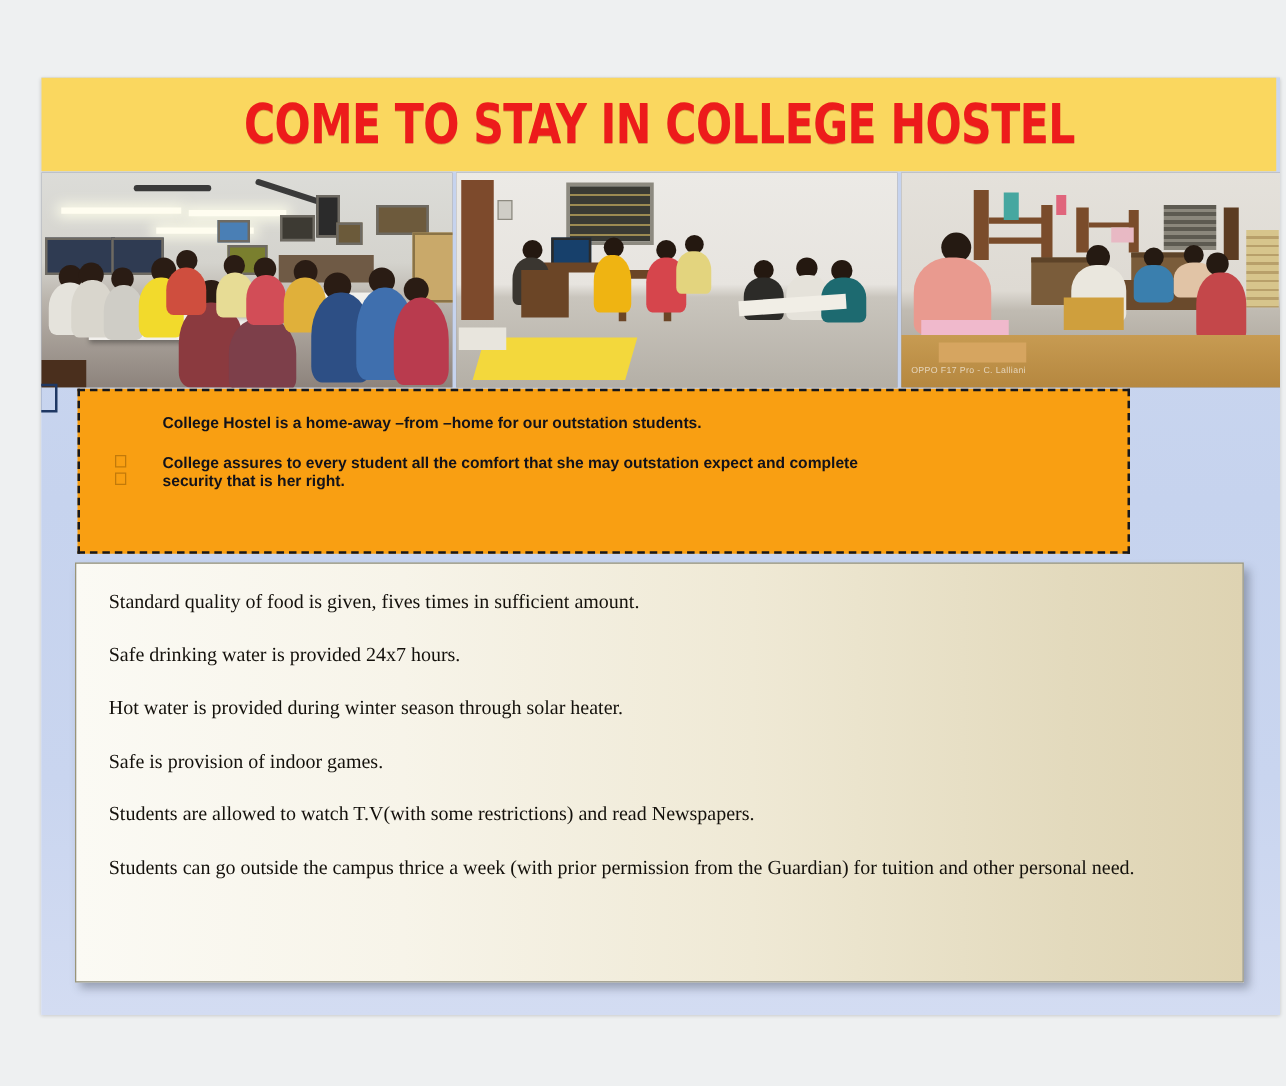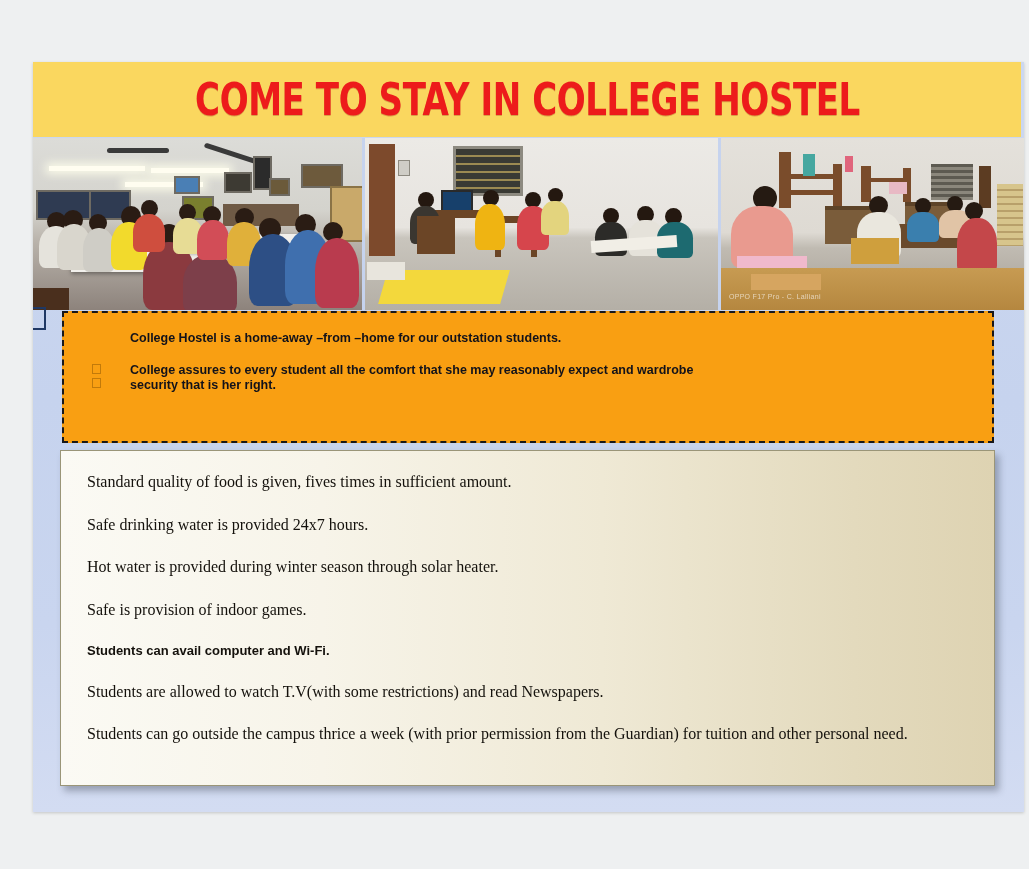--- a/index.html
+++ b/index.html
@@ -74,21 +74,21 @@
   .p3 .person{position:absolute;border-radius:45% 45% 15% 15%;}
   .p3 .head{position:absolute;border-radius:50%;background:#251a12;}
   .p3 .watermark{
     position:absolute;left:8px;bottom:10px;
     color:rgba(255,255,255,.62);font-size:7px;letter-spacing:.3px;
     font-family:"Liberation Sans",sans-serif;white-space:nowrap;
   }
 
   
   .orange-box{
-    position:absolute;left:29px;top:249px;width:932px;height:132px;
+    position:absolute;left:29px;top:249px;width:842px;height:132px;
     background:#f99f12;
     border:2px dashed #17171a;
     box-sizing:border-box;
   }
   .ob-line{
     position:absolute;
     color:#12121a;font-weight:bold;font-size:12.5px;
     font-family:"Liberation Sans",sans-serif;
     line-height:15px;
   }
@@ -251,27 +251,26 @@
         <div class="watermark">OPPO F17 Pro - C. Lalliani</div>
       </div>
 
     </div>
 
     <div class="orange-box">
       <div class="tofu-out"></div>
       <div class="tofu-in a"></div>
       <div class="tofu-in b"></div>
       <div class="ob-line l1">College Hostel is a home-away –from –home for our outstation students.</div>
-      <div class="ob-line l2">College assures to every student all the comfort that she may reasonably expect and wardrobe security that is her right.</div>
+      <div class="ob-line l2">College assures to every student all the comfort that she may outstation expect and complete security that is her right.</div>
     </div>
 
     <div class="beige-panel">
       <p class="b-item">Standard quality of food is given, fives times in sufficient amount.</p>
       <p class="b-item">Safe drinking water is provided 24x7 hours.</p>
       <p class="b-item">Hot water is provided during winter season through solar heater.</p>
       <p class="b-item">Safe is provision of indoor games.</p>
-      <p class="b-item bold-sans">Students can avail computer and Wi-Fi.</p>
       <p class="b-item">Students are allowed to watch T.V(with some restrictions) and read Newspapers.</p>
       <p class="b-item">Students can go outside the campus thrice a week (with prior permission from the Guardian) for tuition and other personal need.</p>
     </div>
 
   </div>
 </div>
 
 </body></html>

